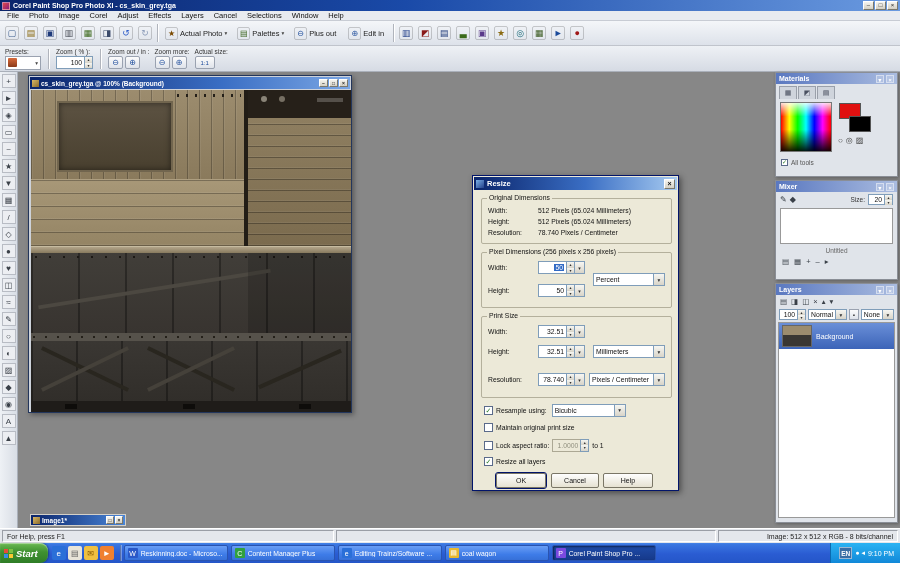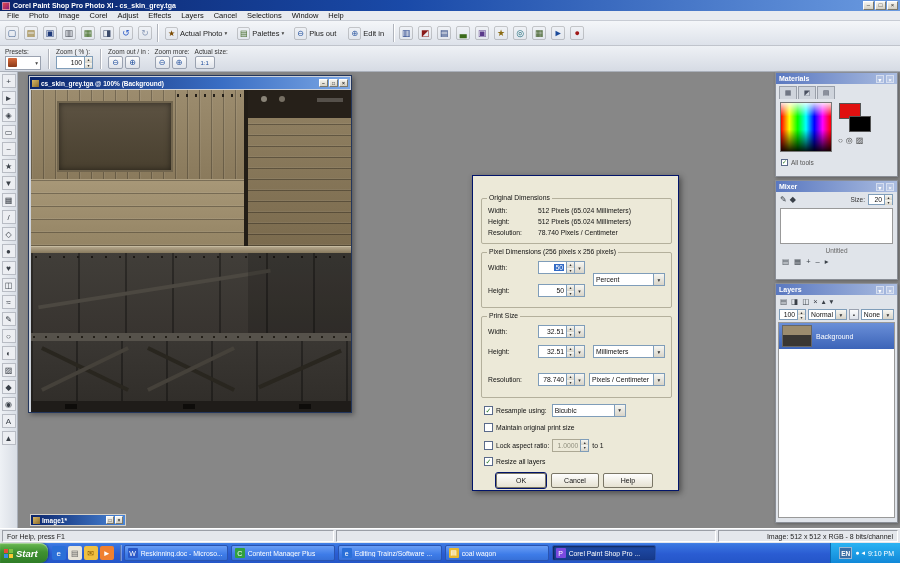--- a/index.html
+++ b/index.html
@@ -469,20 +469,25 @@
         <div class="tex-bottom">
             <i class="a1"></i>
             <i class="a2"></i>
             <i class="a3"></i>
           </div>
       </div>
     </div>
   </div>
 
   <div class="dialog">
+    <div class="dlg-titlebar">
+      <span class="dlg-icon"></span>
+      <span>Resize</span>
+      <span class="dlg-close">×</span>
+    </div>
     <div class="dlg-body">
       <div class="group g1">
         <span class="group-legend">Original Dimensions</span>
         <div class="drow" style="top:5px;">
             <span class="dlbl">Width:</span>
             <span>512 Pixels (65.024 Millimeters)</span>
           </div>
         <div class="drow" style="top:16px;">
             <span class="dlbl">Height:</span>
             <span>512 Pixels (65.024 Millimeters)</span>

